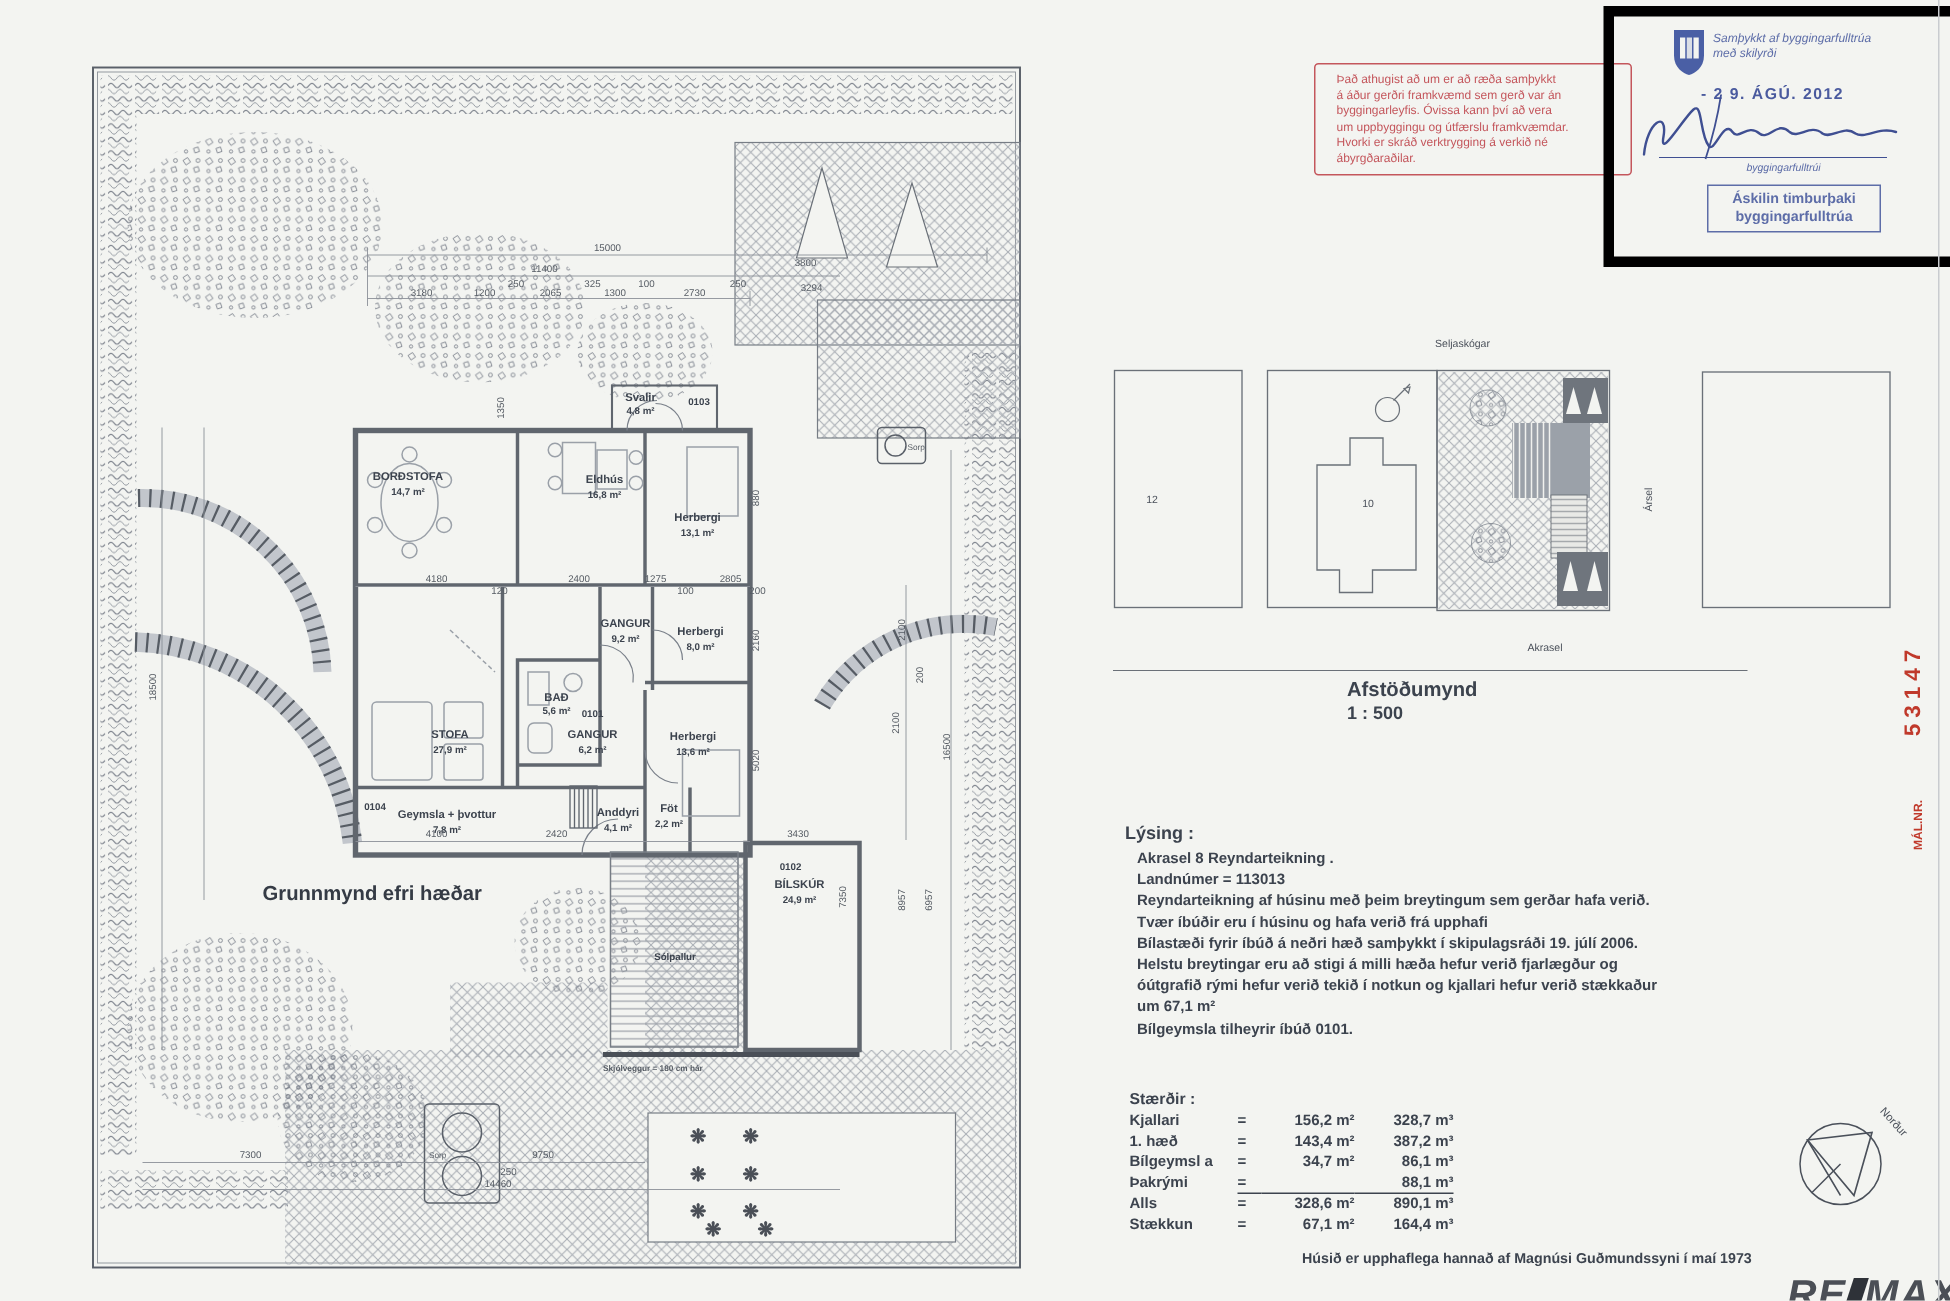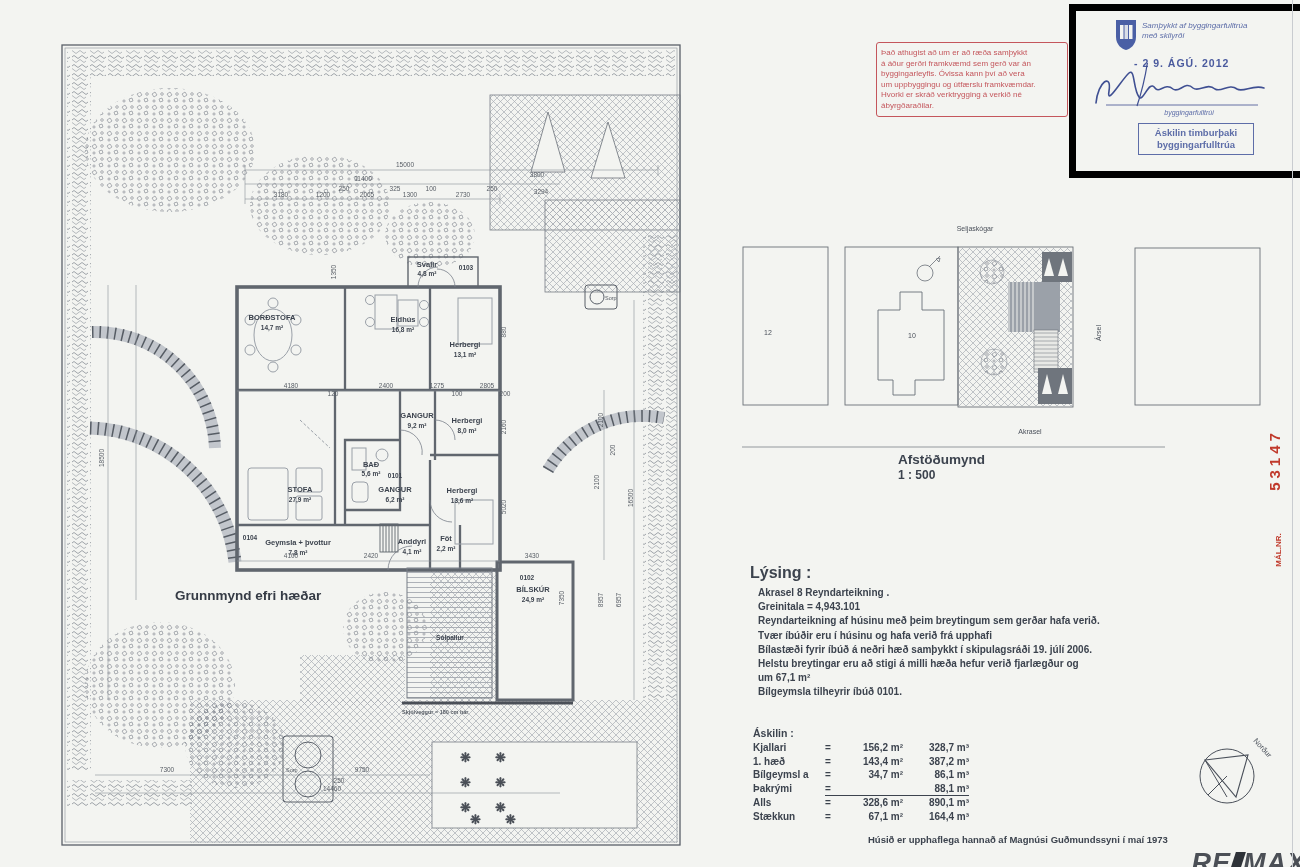--- a/index.html
+++ b/index.html
@@ -7,39 +7,39 @@
     width:1300px;height:867px;position:relative;overflow:hidden;
     background:#f3f4f1;
     font-family:"Liberation Sans", sans-serif;
     color:#3c434e;
   }
   .abs{position:absolute;}
   
   .red-stamp{
     left:876px;top:42px;width:182px;
     border:1.5px solid #c4565c;border-radius:3px;
-    padding:5px 4px;color:#c4565c;
+    padding:5px 14px;color:#c4565c;
     font-size:8px;line-height:1.32;font-weight:500;
   }
   .approval-frame{
     left:1069px;top:4px;width:226px;height:160px;
     border:7px solid #000000;
   }
   .appr-head{left:66px;top:10px;font-size:8px;line-height:1.25;font-style:italic;color:#5d6da8;}
   .appr-date{left:58px;top:46px;font-size:10.5px;font-weight:700;letter-spacing:1px;color:#4a5a9e;}
   .appr-sig-title{left:0;top:98px;width:226px;text-align:center;font-size:7px;font-style:italic;color:#5d6da8;}
   .appr-box{
     left:62px;top:112px;width:106px;
     border:1.2px solid #5d6da8;padding:3px 4px;text-align:center;
     font-size:9.5px;line-height:1.25;font-weight:700;color:#5d6da8;
   }
   .site-title{left:898px;top:452px;font-size:13.5px;font-weight:700;}
   .site-scale{left:898px;top:468px;font-size:12px;font-weight:700;}
   .lysing{left:750px;top:548px;width:386px;}
-  .lysing h2{margin:16px 0 4px 0;font-size:16px;font-weight:700;}
+  .lysing h2{margin:0 0 4px 0;font-size:12px;font-weight:700;}
   .lysing .ln{font-size:10px;font-weight:700;line-height:1.42;padding-left:8px;}
   .sizes{left:753px;top:727px;}
   .sizes h3{margin:0 0 2px 0;font-size:10.5px;font-weight:700;}
   .sz-row{display:grid;grid-template-columns:72px 16px 62px 66px;font-size:10px;font-weight:700;line-height:13.5px;}
   .sz-row .a,.sz-row .v{text-align:right;}
   .sz-row.underline .e,.sz-row.underline .a,.sz-row.underline .v{border-bottom:1.2px solid #3c434e;}
   .credit{left:868px;top:834px;font-size:9.5px;font-weight:700;}
   .sheet-title{left:873px;top:892px;font-size:16px;font-weight:700;letter-spacing:.5px;}
   .watermark{
     right:-6px;bottom:-12px;font-size:27px;font-weight:700;font-style:italic;
@@ -379,31 +379,32 @@
     <div>byggingarfulltrúa</div>
   </div>
 </div>
 
 <div class="abs site-title">Afstöðumynd</div>
 <div class="abs site-scale">1 : 500</div>
 
 <div class="abs lysing">
   <h2>Lýsing :</h2>
   <div class="ln">Akrasel 8  Reyndarteikning .</div>
-  <div class="ln">Greinitala = 4,943.101</div>
+  <div class="ln">Landnúmer = 113013</div>
   <div class="ln">Reyndarteikning af húsinu með þeim breytingum sem gerðar hafa verið.</div>
   <div class="ln">Tvær íbúðir eru í húsinu og hafa verið frá upphafi</div>
   <div class="ln">Bílastæði fyrir íbúð á neðri hæð samþykkt í skipulagsráði 19. júlí 2006.</div>
   <div class="ln">Helstu breytingar eru að stigi á milli hæða hefur verið fjarlægður  og</div>
+  <div class="ln">óútgrafið rými hefur verið tekið í notkun og kjallari hefur verið stækkaður</div>
   <div class="ln"> um 67,1 m²</div>
   <div class="ln">Bílgeymsla tilheyrir íbúð 0101.</div>
 </div>
 
 <div class="abs sizes">
-  <h3>Áskilin :</h3>
+  <h3>Stærðir :</h3>
   <div class="sz-row">
     <span class="l">Kjallari</span>
     <span class="e">=</span>
     <span class="a">156,2 m²</span>
     <span class="v">328,7 m³</span>
   </div>
   <div class="sz-row">
     <span class="l">1. hæð</span>
     <span class="e">=</span>
     <span class="a">143,4 m²</span>

